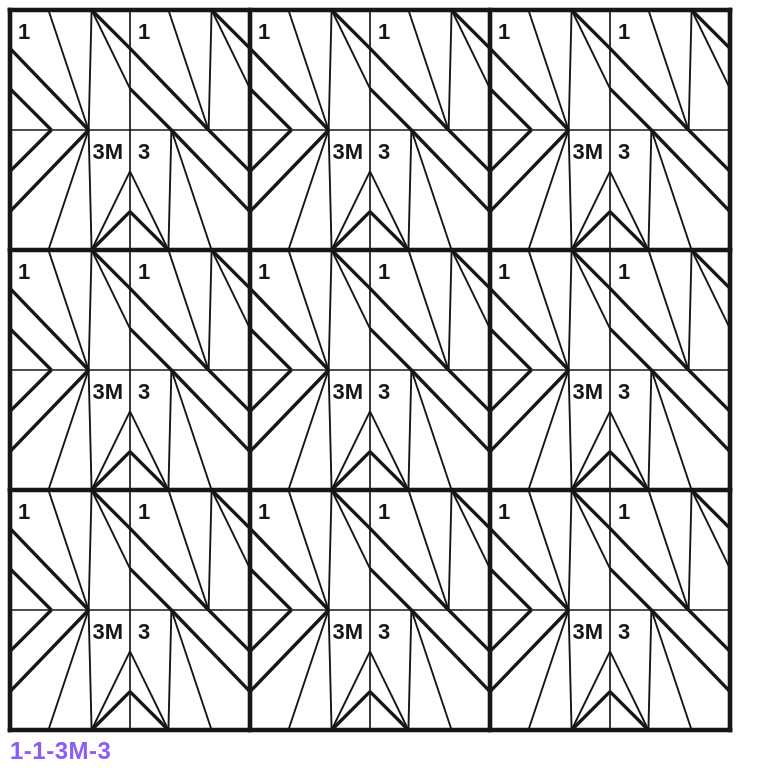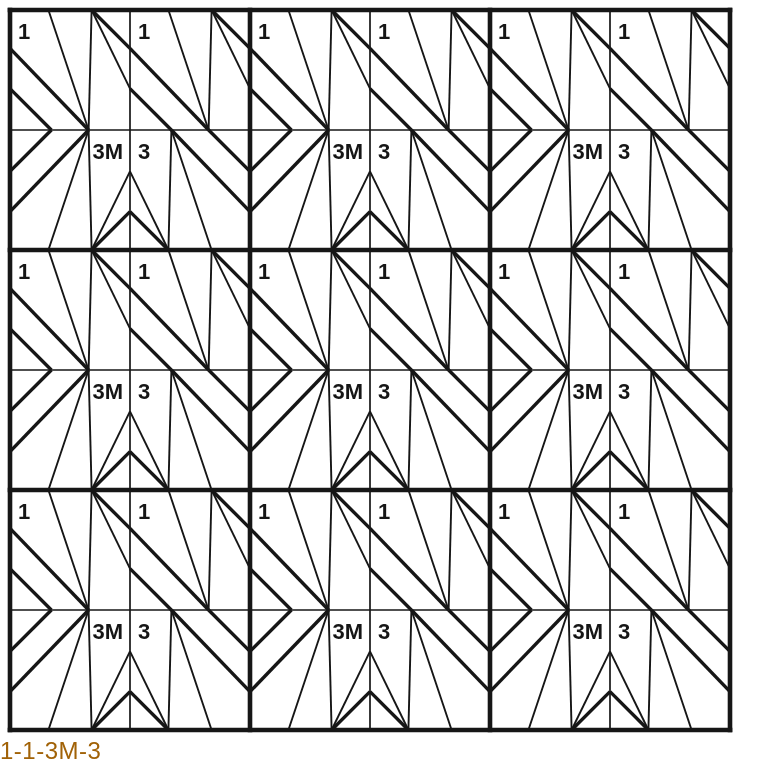--- a/index.html
+++ b/index.html
@@ -15,25 +15,25 @@
     background: #ffffff;
     overflow: hidden;
   }
   .figure-svg {
     position: absolute;
     left: 0;
     top: 0;
   }
   .caption {
     position: absolute;
-    left: 0;
+    left: 10px;
     top: 737px;
     font-size: 24px;
-    font-weight: normal;
-    color: #a16207;
+    font-weight: bold;
+    color: #8b5cf6;
     letter-spacing: 0.5px;
   }
   .cell-label {
     font-family: "Liberation Sans", sans-serif;
     font-weight: bold;
   }
 </style>
 </head>
 <body>
 

